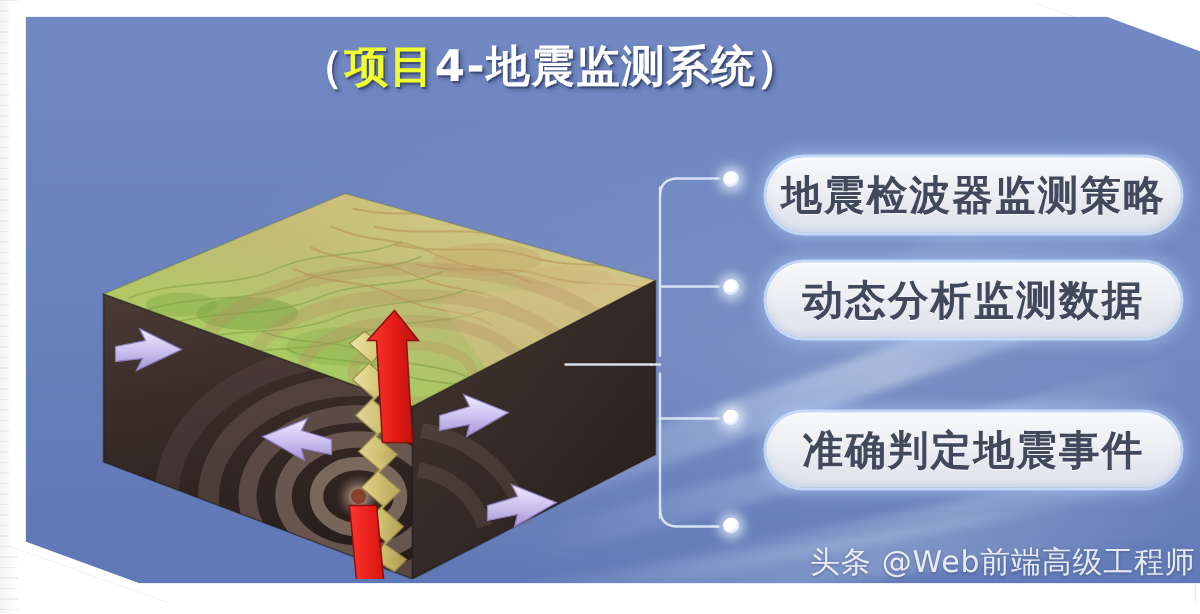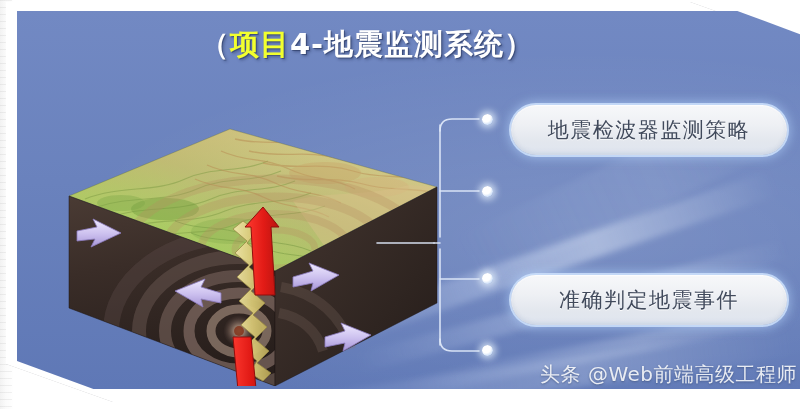--- a/index.html
+++ b/index.html
@@ -131,22 +131,22 @@
     box-shadow:
       0 0 0 2px rgba(205,225,252,.85),
       0 0 10px 4px rgba(175,205,248,.55),
       inset 0 1px 2px rgba(255,255,255,.95),
       inset 0 -2px 4px rgba(150,168,200,.30);
     display: flex;
     align-items: center;
     justify-content: center;
   }
   .pill-label {
-    font-size: 21px;
-    font-weight: 400;
+    font-size: 27px;
+    font-weight: 700;
     letter-spacing: 1.5px;
     color: #414a5c;
     text-shadow: 0 1px 0 rgba(255,255,255,.8);
     white-space: nowrap;
   }
   .pill.p1 { top: 94px; }
   .pill.p2 { top: 164px; }
   .pill.p3 { top: 264px; }
   .pill.p4 { top: 322px; }
 
@@ -372,20 +372,23 @@
     </svg>
 
     <div class="node-dot" style="left:465px; top:103px;"></div>
     <div class="node-dot" style="left:465px; top:175px;"></div>
     <div class="node-dot" style="left:465px; top:262px;"></div>
     <div class="node-dot" style="left:465px; top:334px;"></div>
 
     <div class="pill p1">
       <span class="pill-label">地震检波器监测策略</span>
     </div>
+    <div class="pill p2">
+      <span class="pill-label">动态分析监测数据</span>
+    </div>
     <div class="pill p3">
       <span class="pill-label">准确判定地震事件</span>
     </div>
 
     <div class="watermark">头条 @Web前端高级工程师</div>
 
   </div>
 </div>
 
 </body></html>

